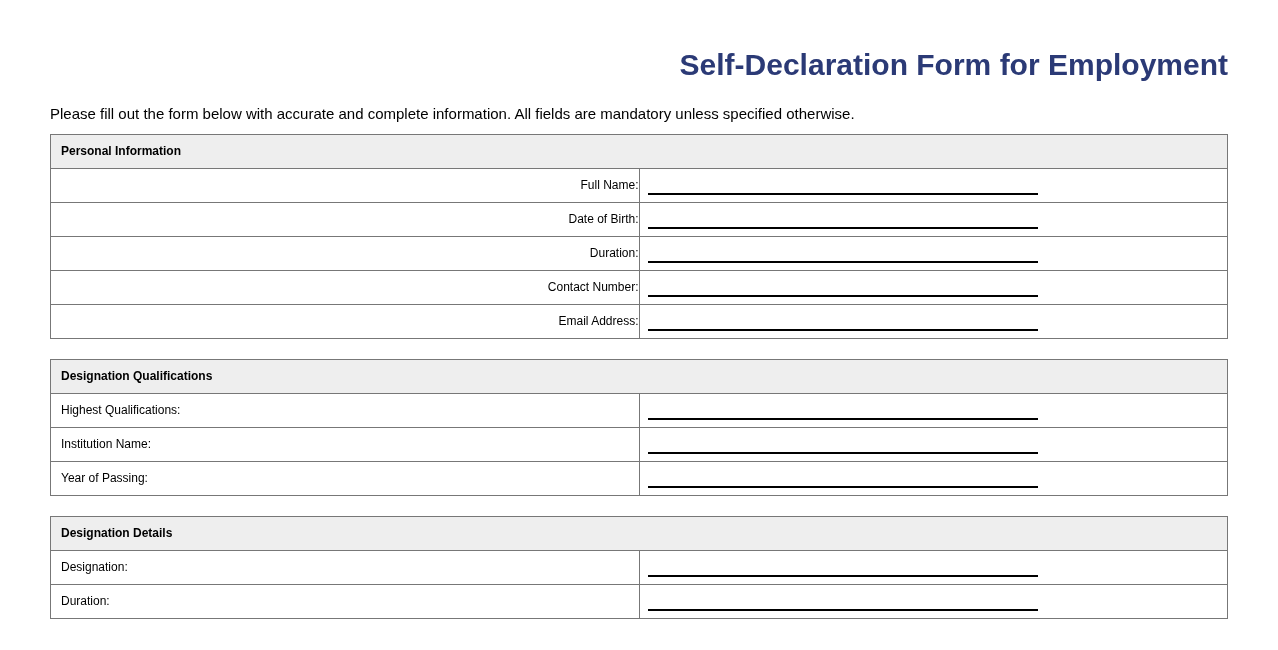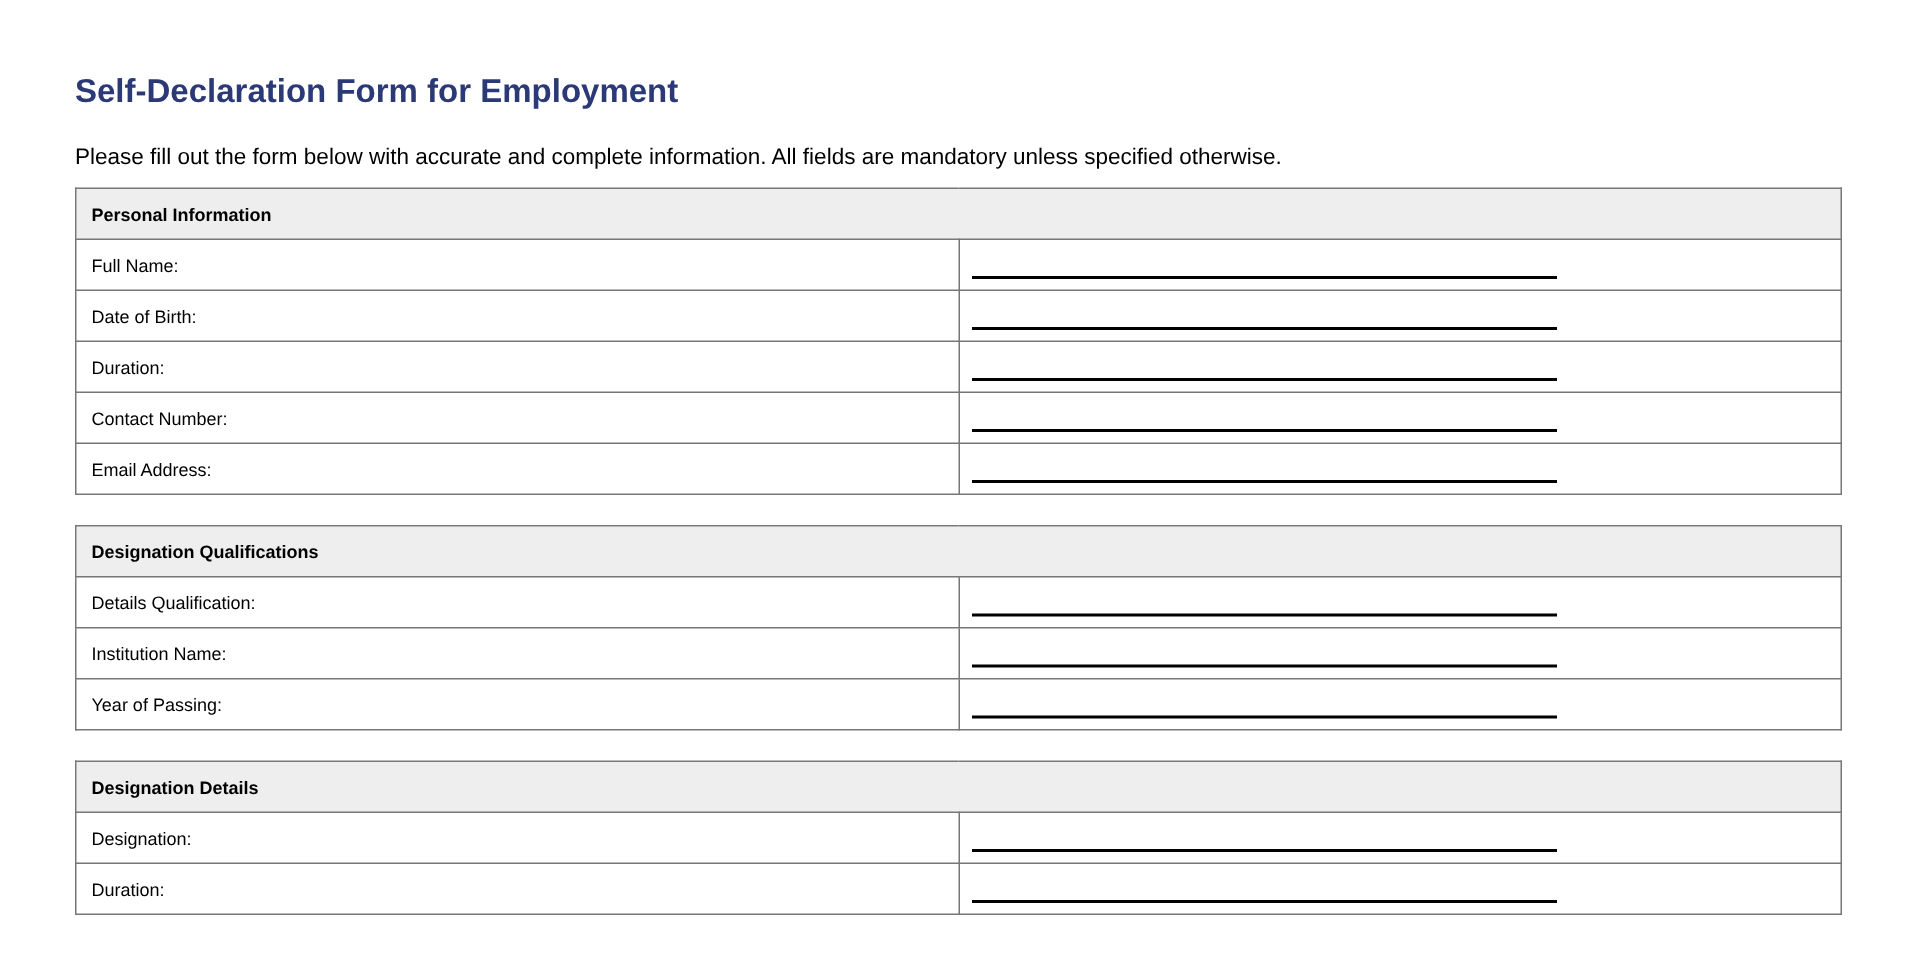--- a/index.html
+++ b/index.html
@@ -13,25 +13,26 @@
   body {
     font-family: "Liberation Sans", sans-serif;
     color: #000000;
   }
   .page {
     padding: 0 50px;
     box-sizing: border-box;
     width: 1278px;
   }
   h1.doc-title {
-    font-size: 22px;
+    font-size: 30px;
     font-weight: bold;
     color: var(--title-color, #2b3a76);
     margin: 49px 0 0 0;
     line-height: 1.05;
+    text-align: right;
   }
   p.doc-intro {
     font-size: 15px;
     line-height: 19px;
     margin: 23px 0 11px 0;
   }
   table.form-table {
     border-collapse: collapse;
     width: 1178px;
     margin: 0 0 20px 0;
@@ -52,21 +53,21 @@
     vertical-align: middle;
   }
   td.label-cell {
     padding: 0 0 0 10px;
     vertical-align: middle;
   }
   td.value-cell {
     padding: 0;
     vertical-align: top;
   }
-  .t0 td.label-cell { width: 297px; }
+  .t0 td.label-cell { width: 297px; text-align: right; }
   .t1 td.label-cell { width: 347px; }
   .t2 td.label-cell { width: 407px; }
   .blank-line {
     width: 390px;
     height: 24px;
     margin-left: 8px;
     border-bottom: 2px solid var(--line-color, #000000);
   }
 </style>
 </head>
@@ -115,21 +116,21 @@
     </tr>
   </tbody>
     </table>
 
   <table class="form-table t1">
     <tbody>
         <tr>
       <th colspan="2">Designation Qualifications</th>
     </tr>
     <tr>
-      <td class="label-cell">Details Qualification:</td>
+      <td class="label-cell">Highest Qualifications:</td>
       <td class="value-cell">
             <div class="blank-line"></div>
           </td>
     </tr>
     <tr>
       <td class="label-cell">Institution Name:</td>
       <td class="value-cell">
             <div class="blank-line"></div>
           </td>
     </tr>

